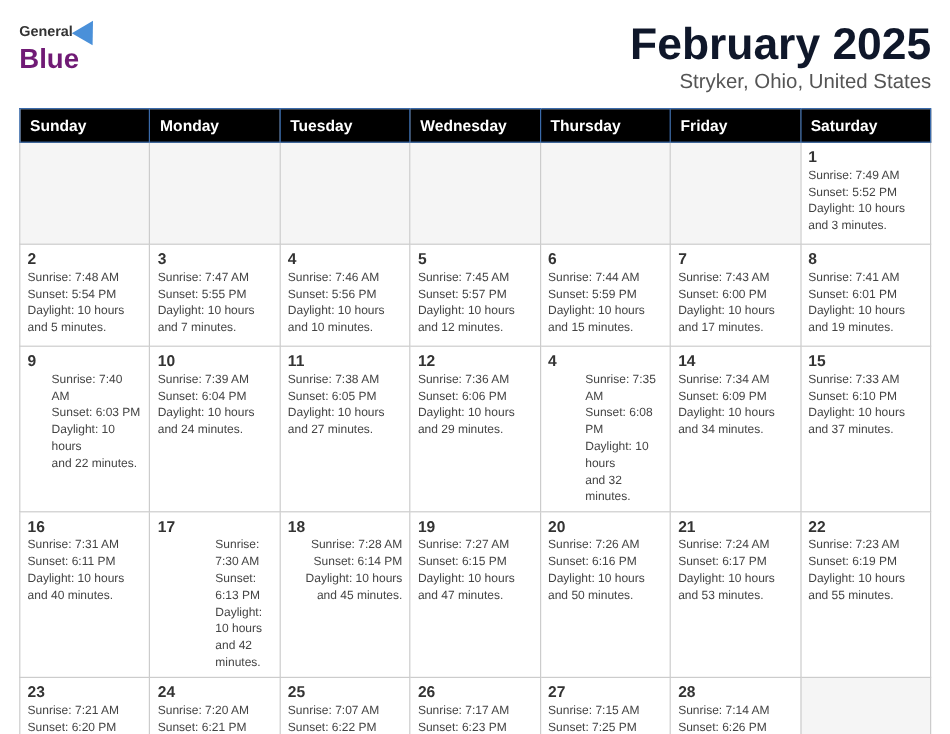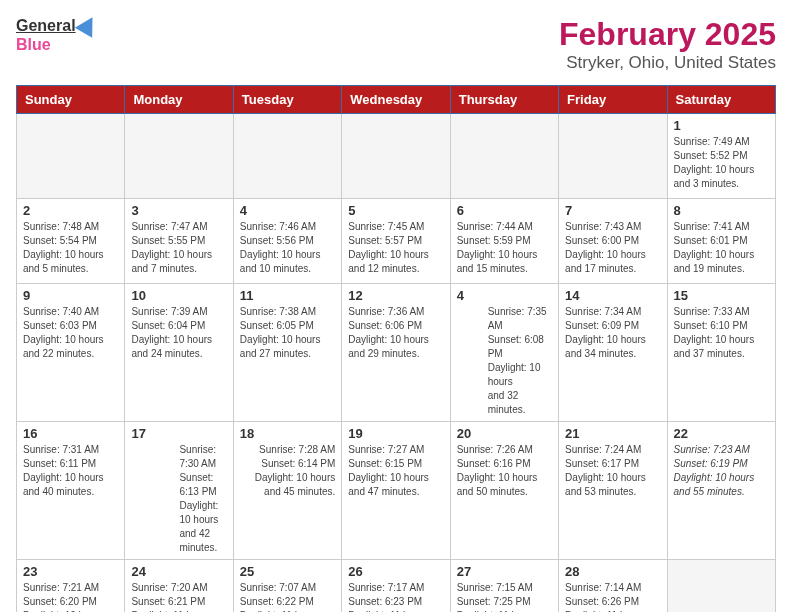--- a/index.html
+++ b/index.html
@@ -19,58 +19,57 @@
     .logo {
       display: flex;
       flex-direction: column;
       align-items: flex-start;
     }
     .logo-text {
       display: flex;
       align-items: center;
     }
     .logo-general {
-      font-size: 16px;
+      font-size: 12px;
       font-weight: bold;
       color: #333;
-      text-decoration: underline;
     }
     .logo-blue {
-      font-size: 16px;
+      font-size: 23px;
       font-weight: bold;
-      color: #ec4899;
+      color: #701a75;
     }
     .logo-triangle {
       width: 0;
       height: 0;
       border-left: 10px solid transparent;
       border-right: 10px solid transparent;
       border-bottom: 18px solid #4a90d9;
       margin-left: 2px;
       margin-bottom: 2px;
       transform: rotate(30deg);
     }
     .title-section {
       text-align: right;
     }
     .month-title {
-      font-size: 32px;
+      font-size: 37px;
       font-weight: bold;
-      color: #be185d;
+      color: #0f172a;
     }
     .location {
       font-size: 17px;
       color: #555;
     }
     .calendar {
       width: 100%;
       border-collapse: collapse;
     }
     .calendar th {
-      background: #b91c1c;
+      background: #000000;
       color: #fff;
       text-align: left;
       padding: 6px 8px;
       font-size: 13px;
       border: 1px solid #3a6aaa;
     }
     .calendar td {
       border: 1px solid #ccc;
       vertical-align: top;
       padding: 4px 6px;
@@ -185,21 +184,21 @@
           <div class="day-num">8</div>
           <div class="day-info" style="white-space: pre-line;">Sunrise: 7:41 AM
 Sunset: 6:01 PM
 Daylight: 10 hours
 and 19 minutes.</div>
         </td>
       </tr>
       <tr>
         <td>
           <div class="day-num">9</div>
-          <div class="day-info" style="white-space: pre-line;">Sunrise: 7:40 AM
+          <div class="day-info" style="white-space: pre-line; margin-left: 20px;">Sunrise: 7:40 AM
 Sunset: 6:03 PM
 Daylight: 10 hours
 and 22 minutes.</div>
         </td>
         <td>
           <div class="day-num">10</div>
           <div class="day-info" style="white-space: pre-line;">Sunrise: 7:39 AM
 Sunset: 6:04 PM
 Daylight: 10 hours
 and 24 minutes.</div>
@@ -278,21 +277,21 @@
         </td>
         <td>
           <div class="day-num">21</div>
           <div class="day-info" style="white-space: pre-line;">Sunrise: 7:24 AM
 Sunset: 6:17 PM
 Daylight: 10 hours
 and 53 minutes.</div>
         </td>
         <td>
           <div class="day-num">22</div>
-          <div class="day-info" style="white-space: pre-line; font-style: italic;">Sunrise: 7:23 AM
+          <div class="day-info" style="white-space: pre-line;">Sunrise: 7:23 AM
 Sunset: 6:19 PM
 Daylight: 10 hours
 and 55 minutes.</div>
         </td>
       </tr>
       <tr>
         <td>
           <div class="day-num">23</div>
           <div class="day-info" style="white-space: pre-line;">Sunrise: 7:21 AM
 Sunset: 6:20 PM

